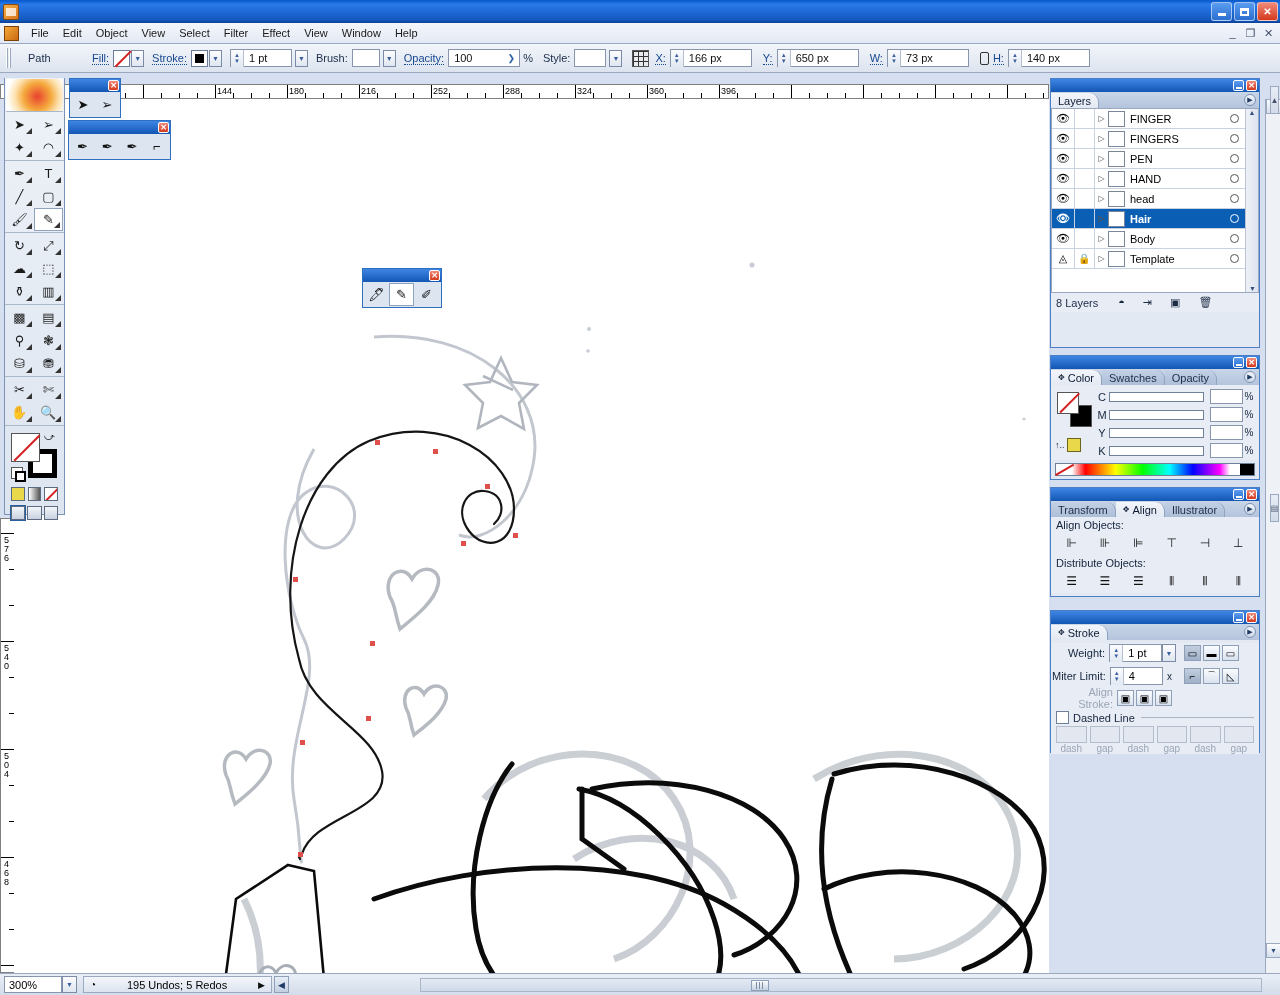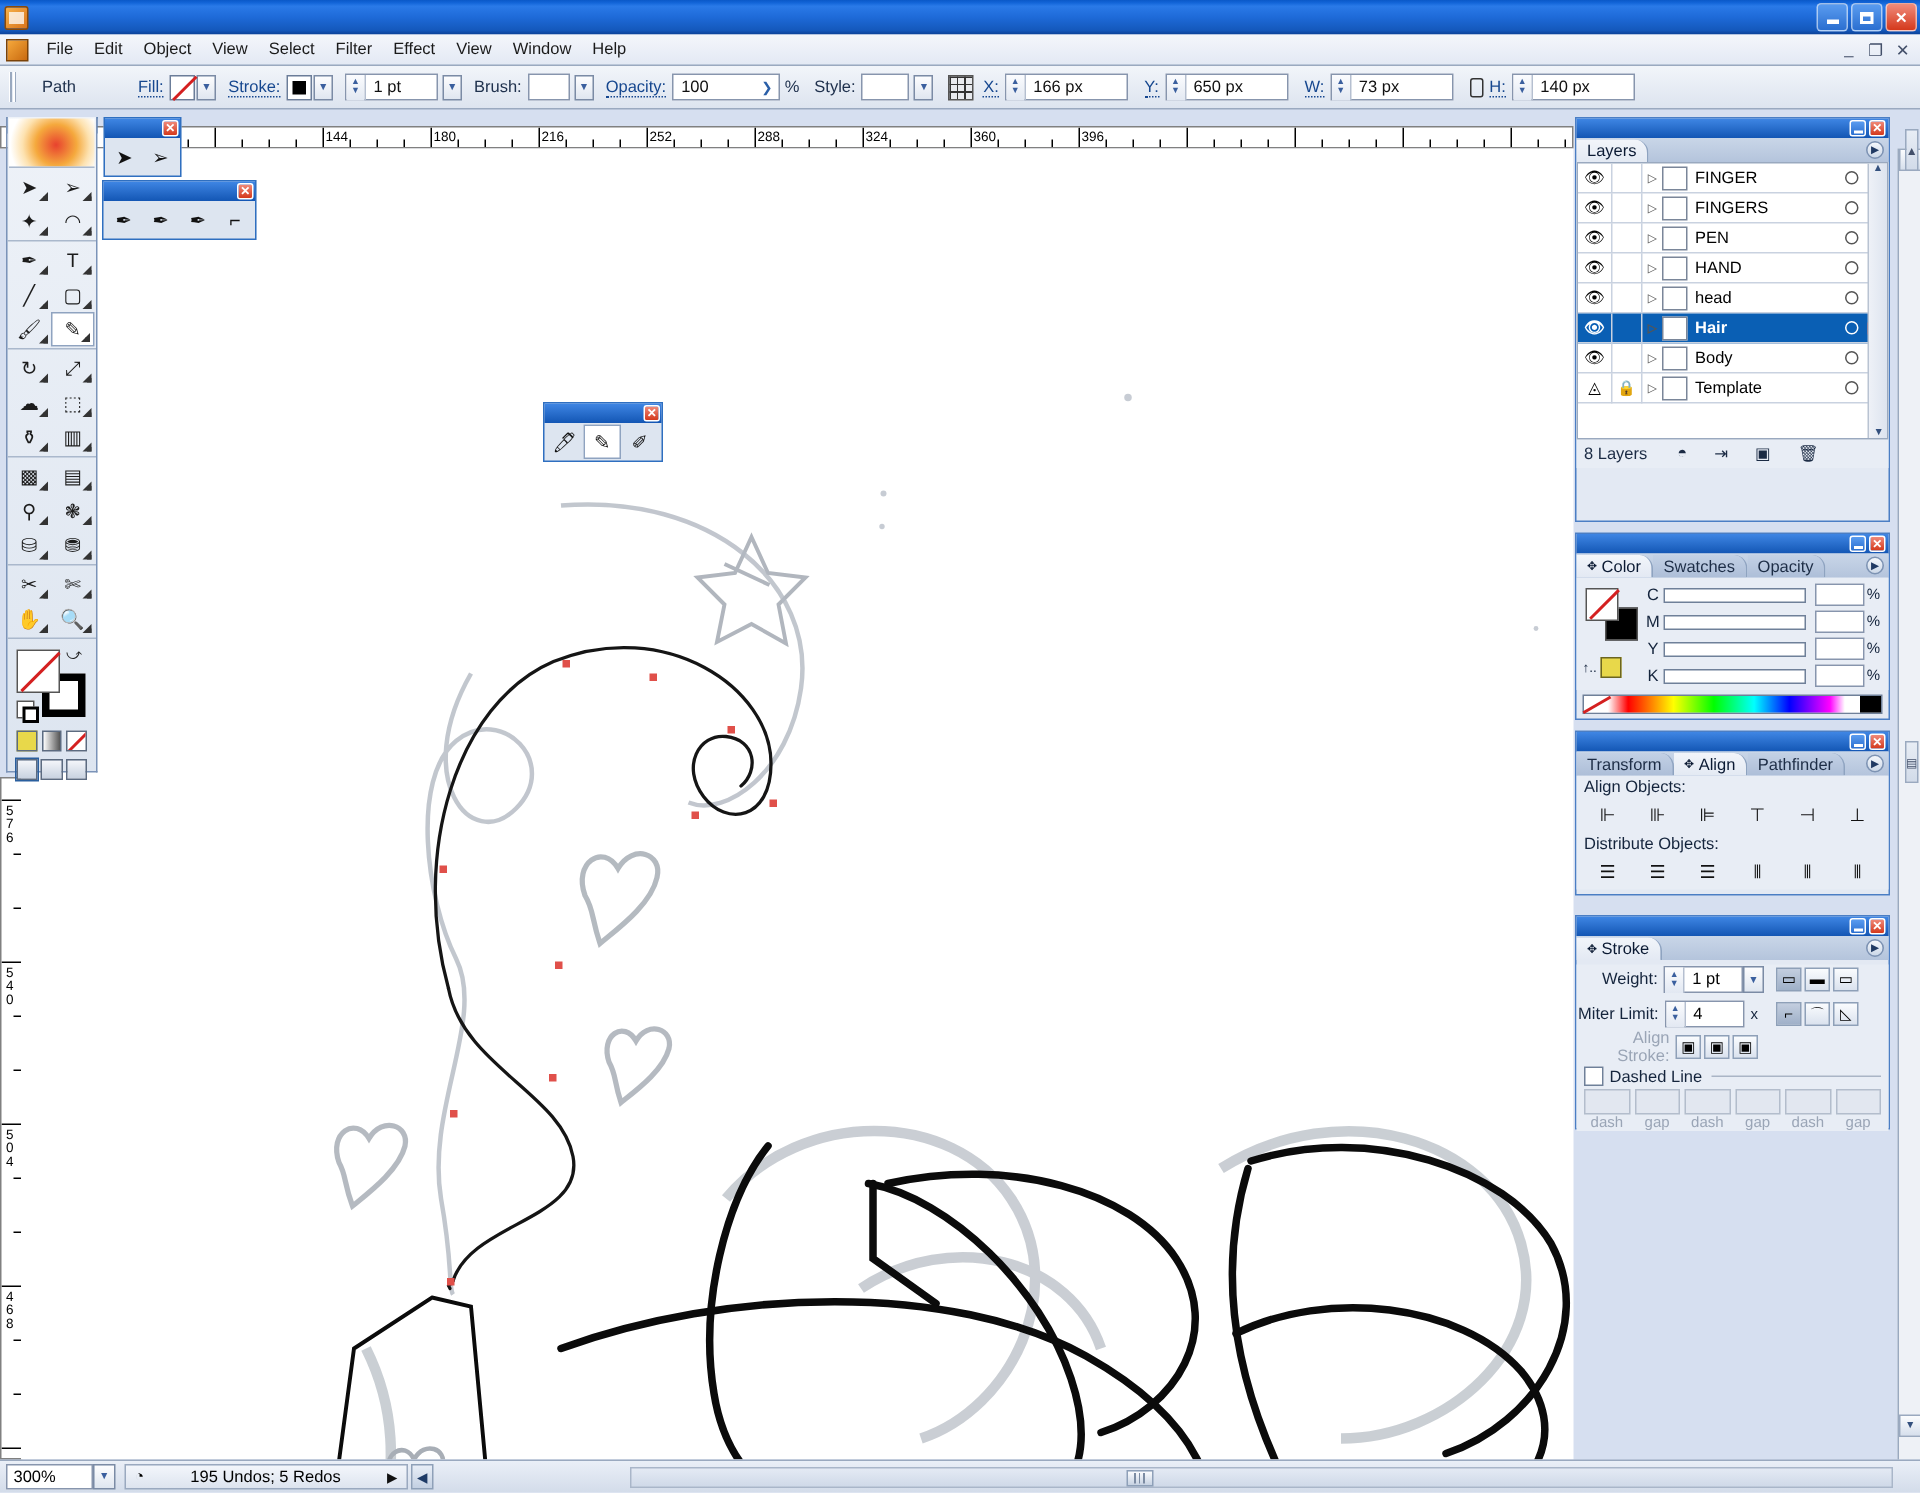--- a/index.html
+++ b/index.html
@@ -938,21 +938,21 @@
           <i></i>
         </div>
       <div class="to-close">✕</div>
     </div>
     <div class="tabrow">
       <div class="ptab">Transform</div>
       <div class="ptab active">
           <span class="dotmark">✥</span>
           <span>Align</span>
         </div>
-      <div class="ptab">Pathfinder</div>
+      <div class="ptab">Illustrator</div>
       <div class="tab-menu">▶</div>
     </div>
     <div class="panel-body">
       <div class="al-head">Align Objects:</div>
       <div class="al-row">
         <div class="al-btn">⊩</div>
         <div class="al-btn">⊪</div>
         <div class="al-btn">⊫</div>
         <div class="al-btn">⊤</div>
         <div class="al-btn">⊣</div>

